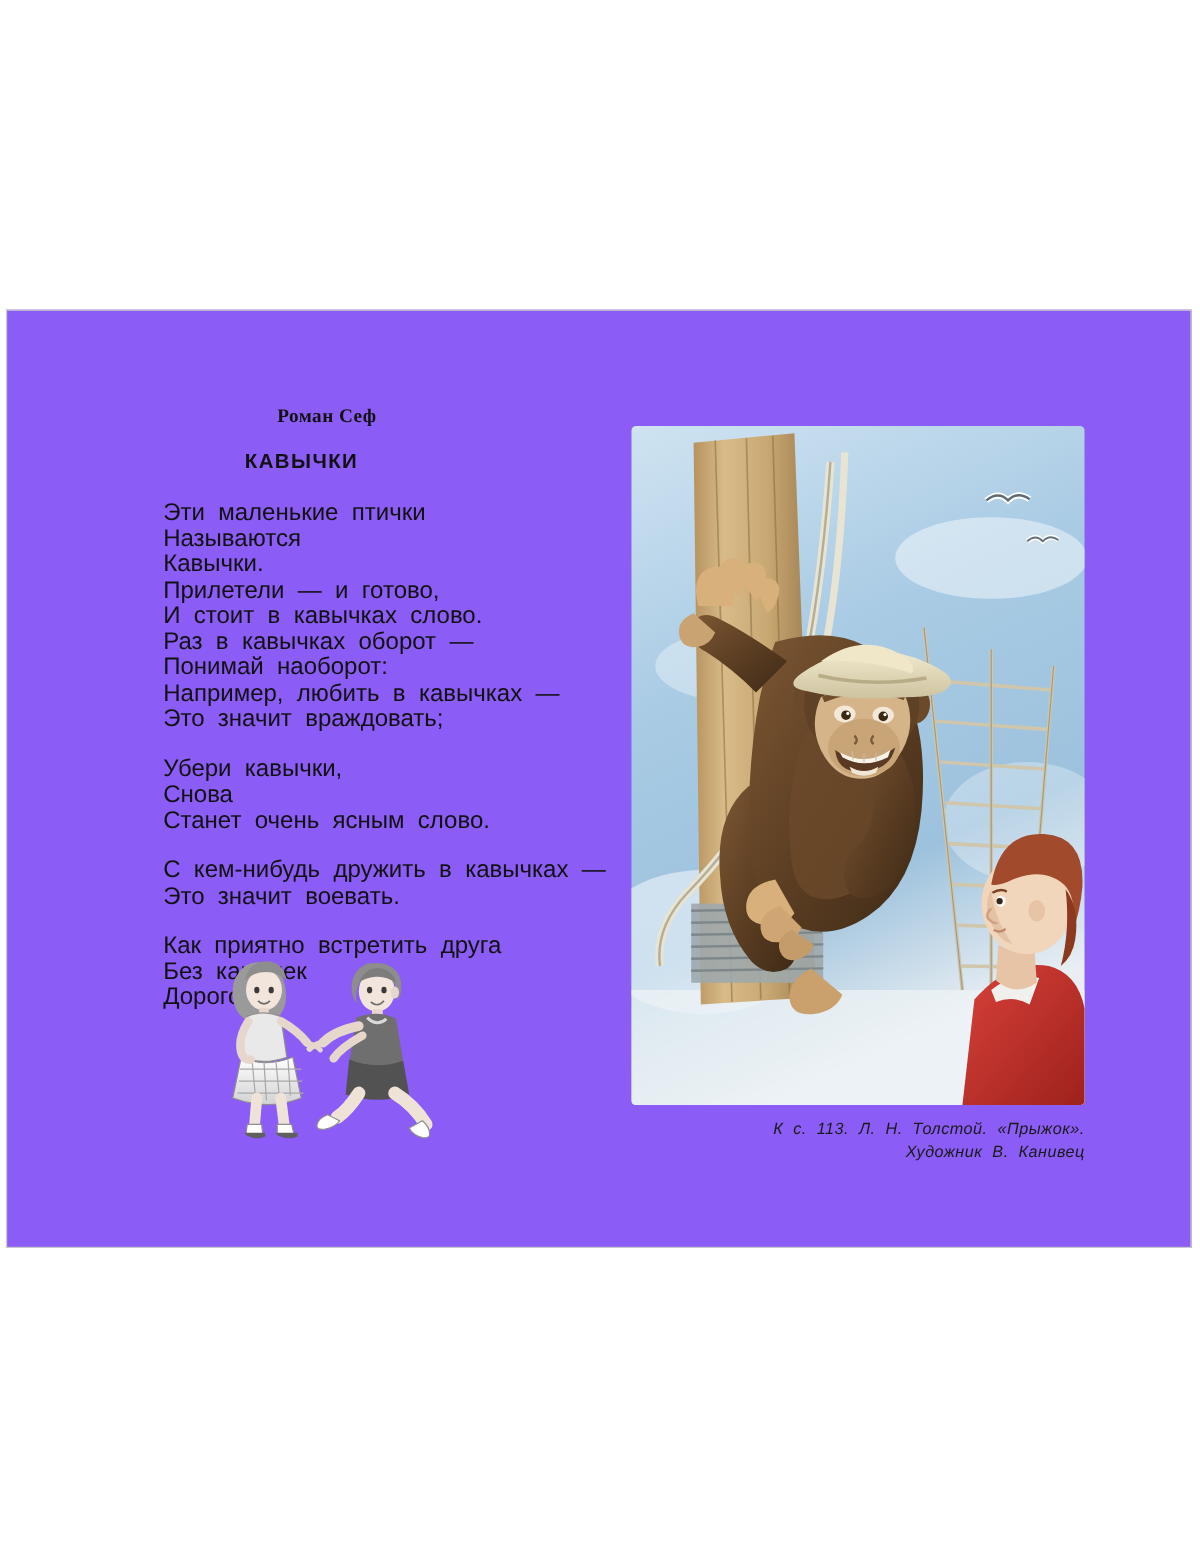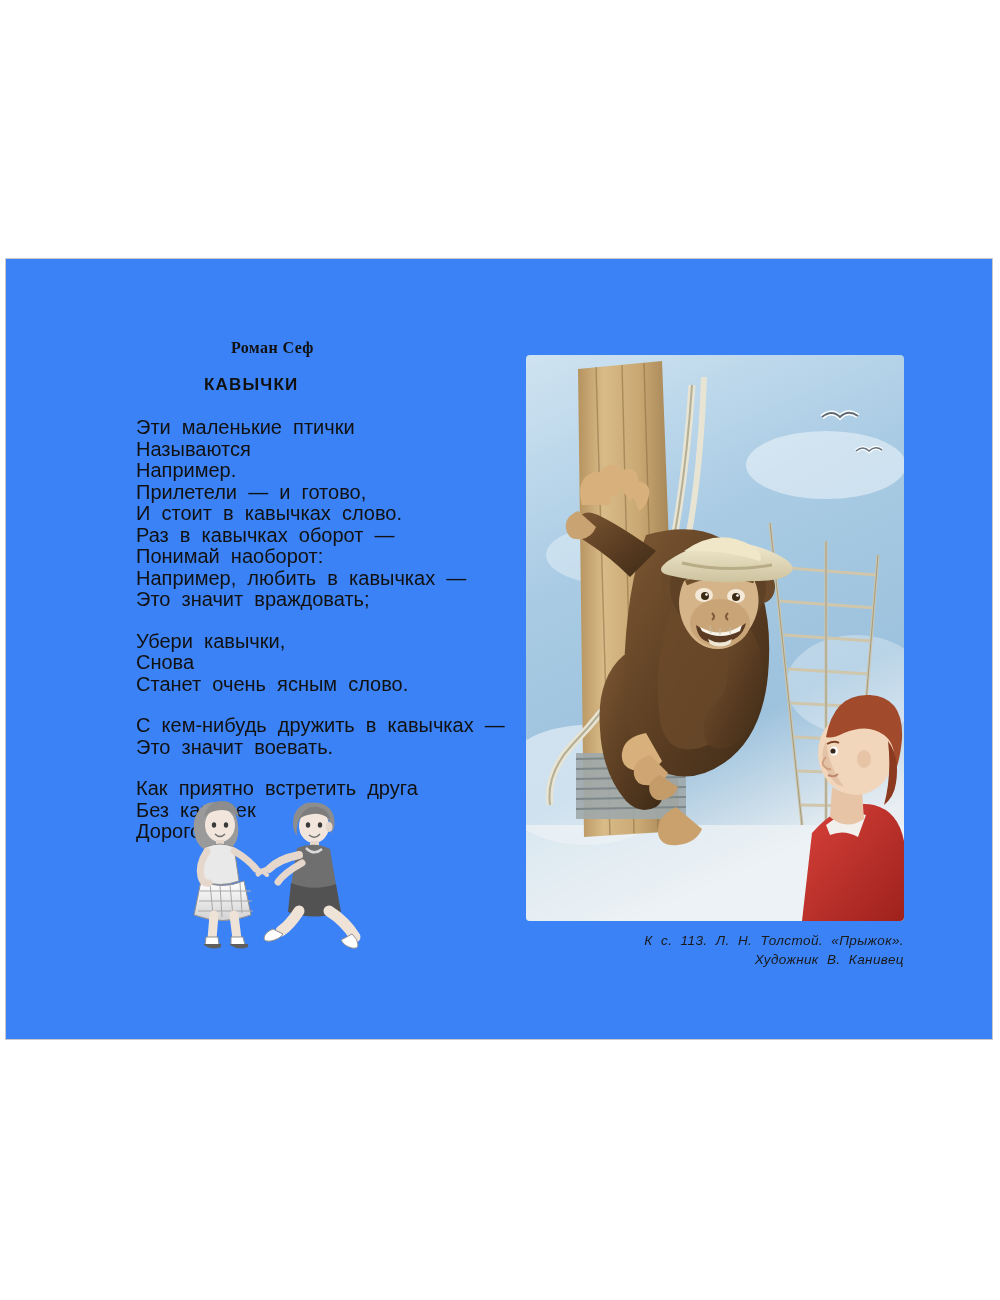--- a/index.html
+++ b/index.html
@@ -15,21 +15,21 @@
     overflow: hidden;
   }
 
   
   #page-sheet {
     position: absolute;
     left: 5px;
     top: 258px;
     width: 988px;
     height: 782px;
-    background: #3b82f6;
+    background: #8b5cf6;
     border: 1px solid #c9c9c9;
     box-sizing: border-box;
   }
 
   
   #poem-column {
     position: absolute;
     left: 130px;
     top: 80px;
     width: 360px;
@@ -101,21 +101,21 @@
 <div id="page-sheet">
 
   <div id="poem-column">
 
     <div id="poem-author">Роман Сеф</div>
     <div id="poem-title">КАВЫЧКИ</div>
 
     <div class="stanza">
       <div class="verse-line">Эти  маленькие  птички</div>
       <div class="verse-line">Называются</div>
-      <div class="verse-line">Например.</div>
+      <div class="verse-line">Кавычки.</div>
       <div class="verse-line">Прилетели  —  и  готово,</div>
       <div class="verse-line">И  стоит  в  кавычках  слово.</div>
       <div class="verse-line">Раз  в  кавычках  оборот  —</div>
       <div class="verse-line">Понимай  наоборот:</div>
       <div class="verse-line">Например,  любить  в  кавычках  —</div>
       <div class="verse-line">Это  значит  враждовать;</div>
     </div>
 
     <div class="stanza">
       <div class="verse-line">Убери  кавычки,</div>

